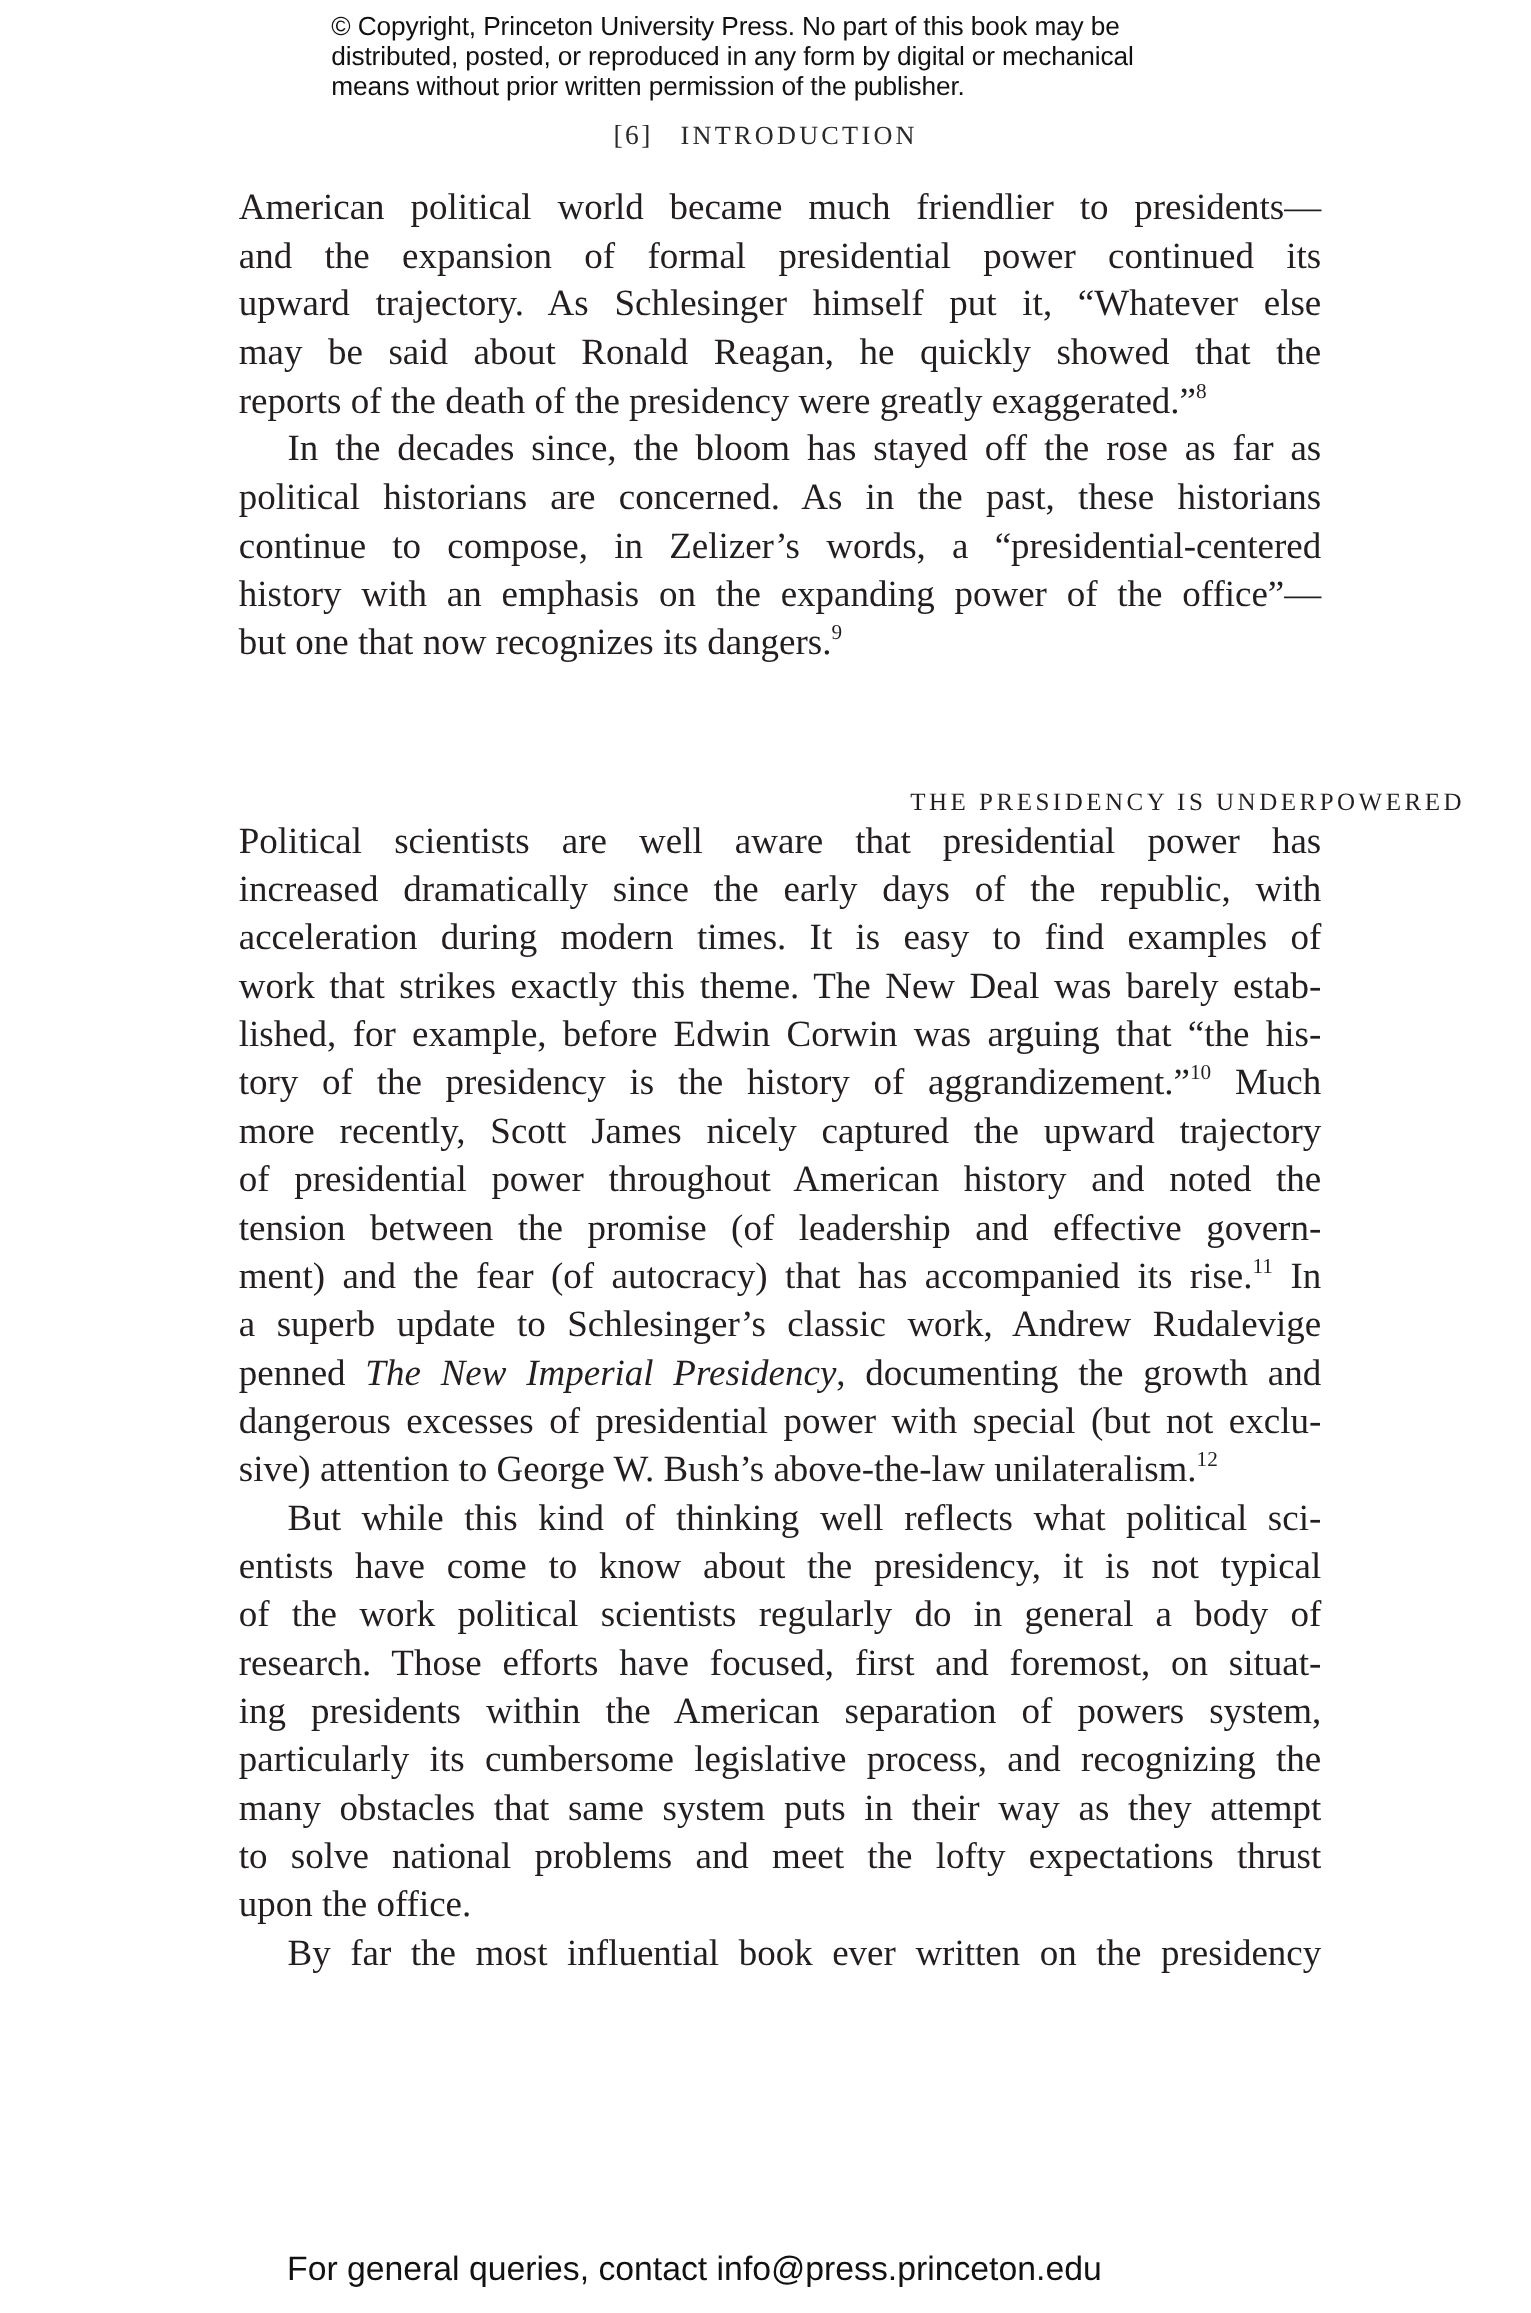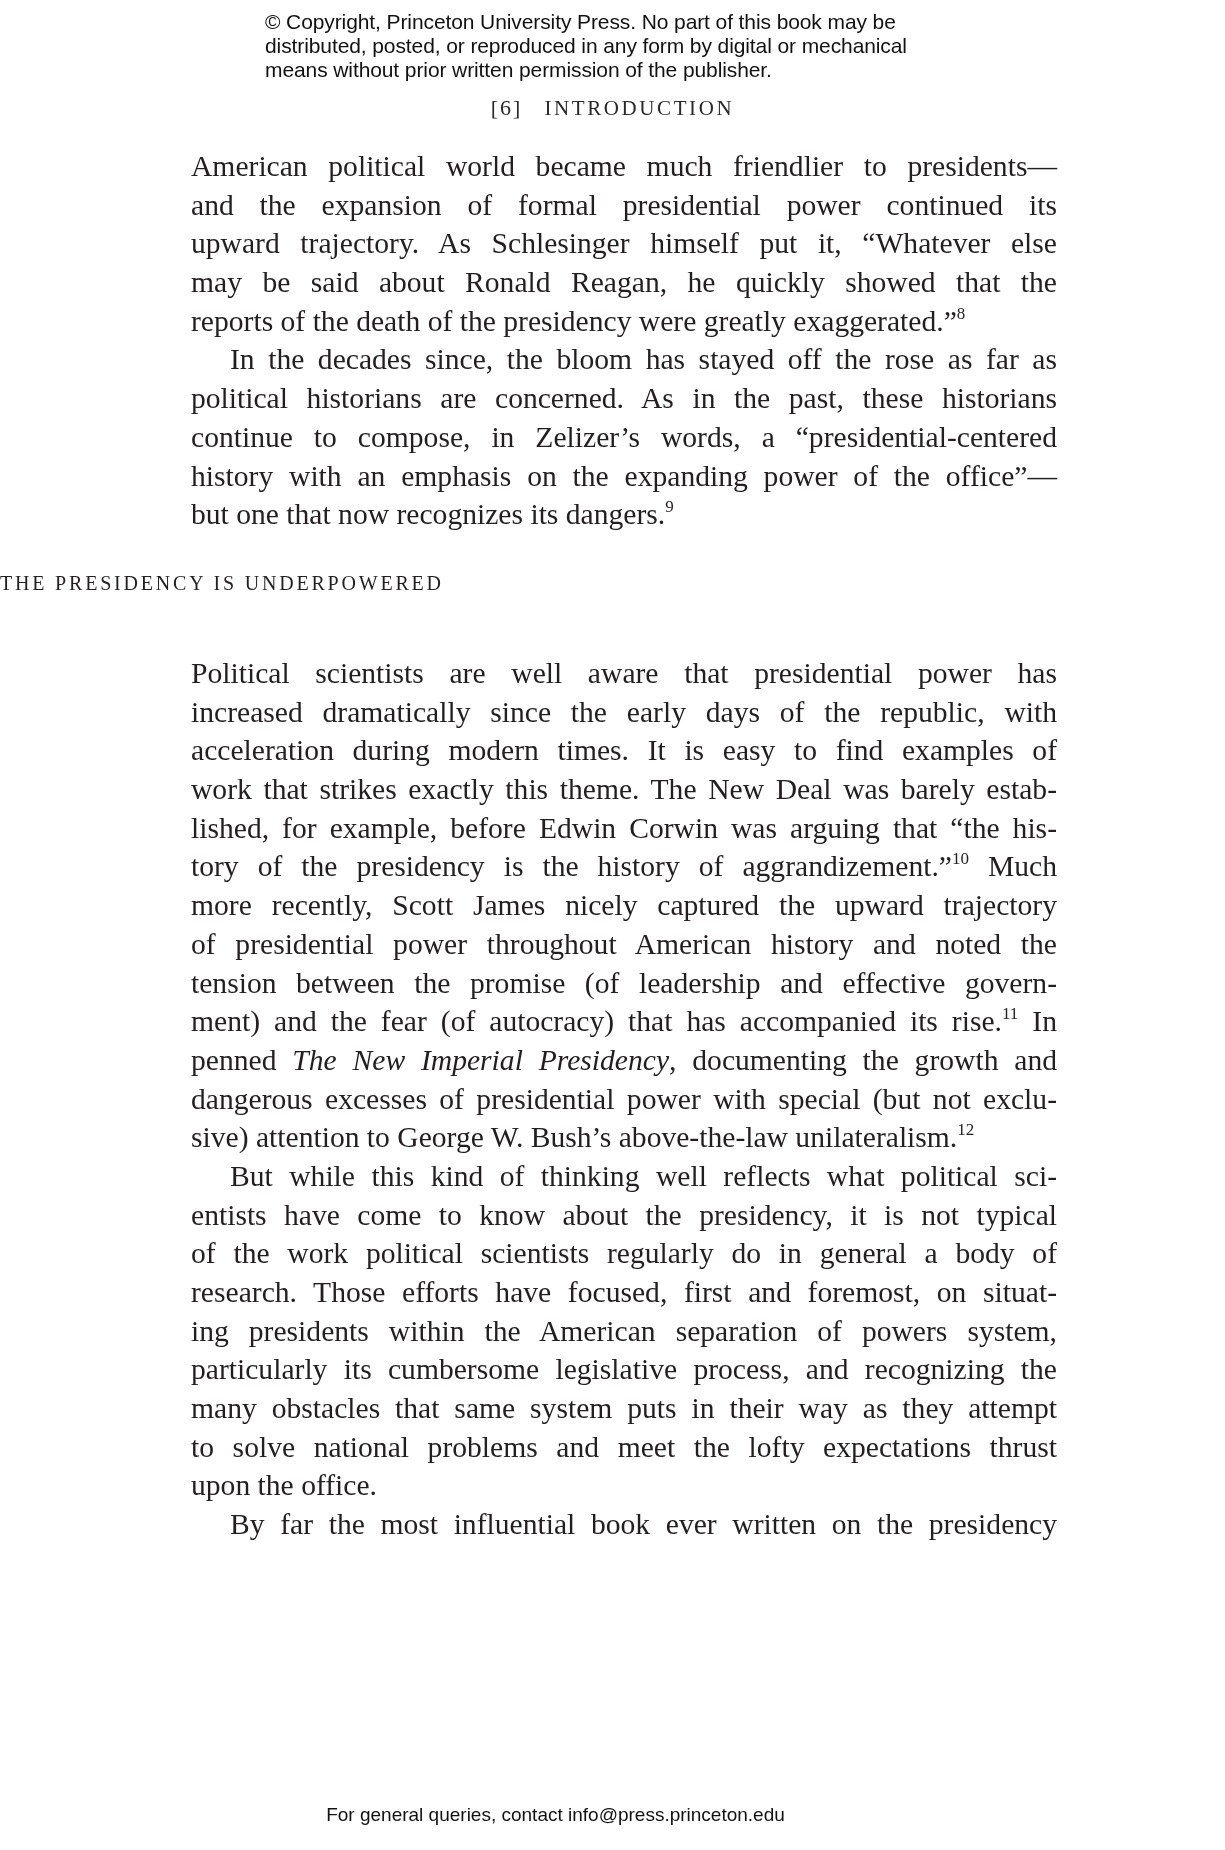--- a/index.html
+++ b/index.html
@@ -74,37 +74,37 @@
   .block-2 { top: 654px; }
   sup.fn {
     font-size: 17px;
     line-height: 0;
     vertical-align: 12px;
   }
   .section-heading {
     position: absolute;
     left: 0;
     width: 1172px;
-    top: 570px;
-    text-align: left;
+    top: 629px;
+    text-align: right;
     font-family: "Liberation Serif", serif;
     font-size: 20px;
     letter-spacing: 2.8px;
     line-height: 26px;
     color: #231f20;
     text-transform: uppercase;
   }
   .footer {
     position: absolute;
     left: 0;
     width: 1111px;
     top: 1802px;
     text-align: center;
     font-family: "Liberation Sans", sans-serif;
-    font-size: 19px;
+    font-size: 27px;
     line-height: 26px;
     color: #111111;
   }
   em { font-style: italic; }
 </style>
 </head>
 <body>
 
 <div class="copyright">
   <div>© Copyright, Princeton University Press. No part of this book may be</div>
@@ -140,20 +140,21 @@
     <span class="line">Political scientists are well aware that presidential power has</span>
     <span class="line">increased dramatically since the early days of the republic, with</span>
     <span class="line">acceleration during modern times. It is easy to find examples of</span>
     <span class="line">work that strikes exactly this theme. The New Deal was barely estab-</span>
     <span class="line">lished, for example, before Edwin Corwin was arguing that “the his-</span>
     <span class="line"><span>tory of the presidency is the history of aggrandizement.”</span><sup class="fn">10</sup> <span>Much</span></span>
     <span class="line">more recently, Scott James nicely captured the upward trajectory</span>
     <span class="line">of presidential power throughout American history and noted the</span>
     <span class="line">tension between the promise (of leadership and effective govern-</span>
     <span class="line"><span>ment) and the fear (of autocracy) that has accompanied its rise.</span><sup class="fn">11</sup> <span>In</span></span>
+    <span class="line">a superb update to Schlesinger’s classic work, Andrew Rudalevige</span>
     <span class="line"><span>penned</span> <em>The New Imperial Presidency</em><span>, documenting the growth and</span></span>
     <span class="line">dangerous excesses of presidential power with special (but not exclu-</span>
     <span class="line last"><span>sive) attention to George W. Bush’s above-the-law unilateralism.</span><sup class="fn">12</sup></span>
   </div>
   <div>
     <span class="line indent">But while this kind of thinking well reflects what political sci-</span>
     <span class="line">entists have come to know about the presidency, it is not typical</span>
     <span class="line">of the work political scientists regularly do in general a body of</span>
     <span class="line">research. Those efforts have focused, first and foremost, on situat-</span>
     <span class="line">ing presidents within the American separation of powers system,</span>

